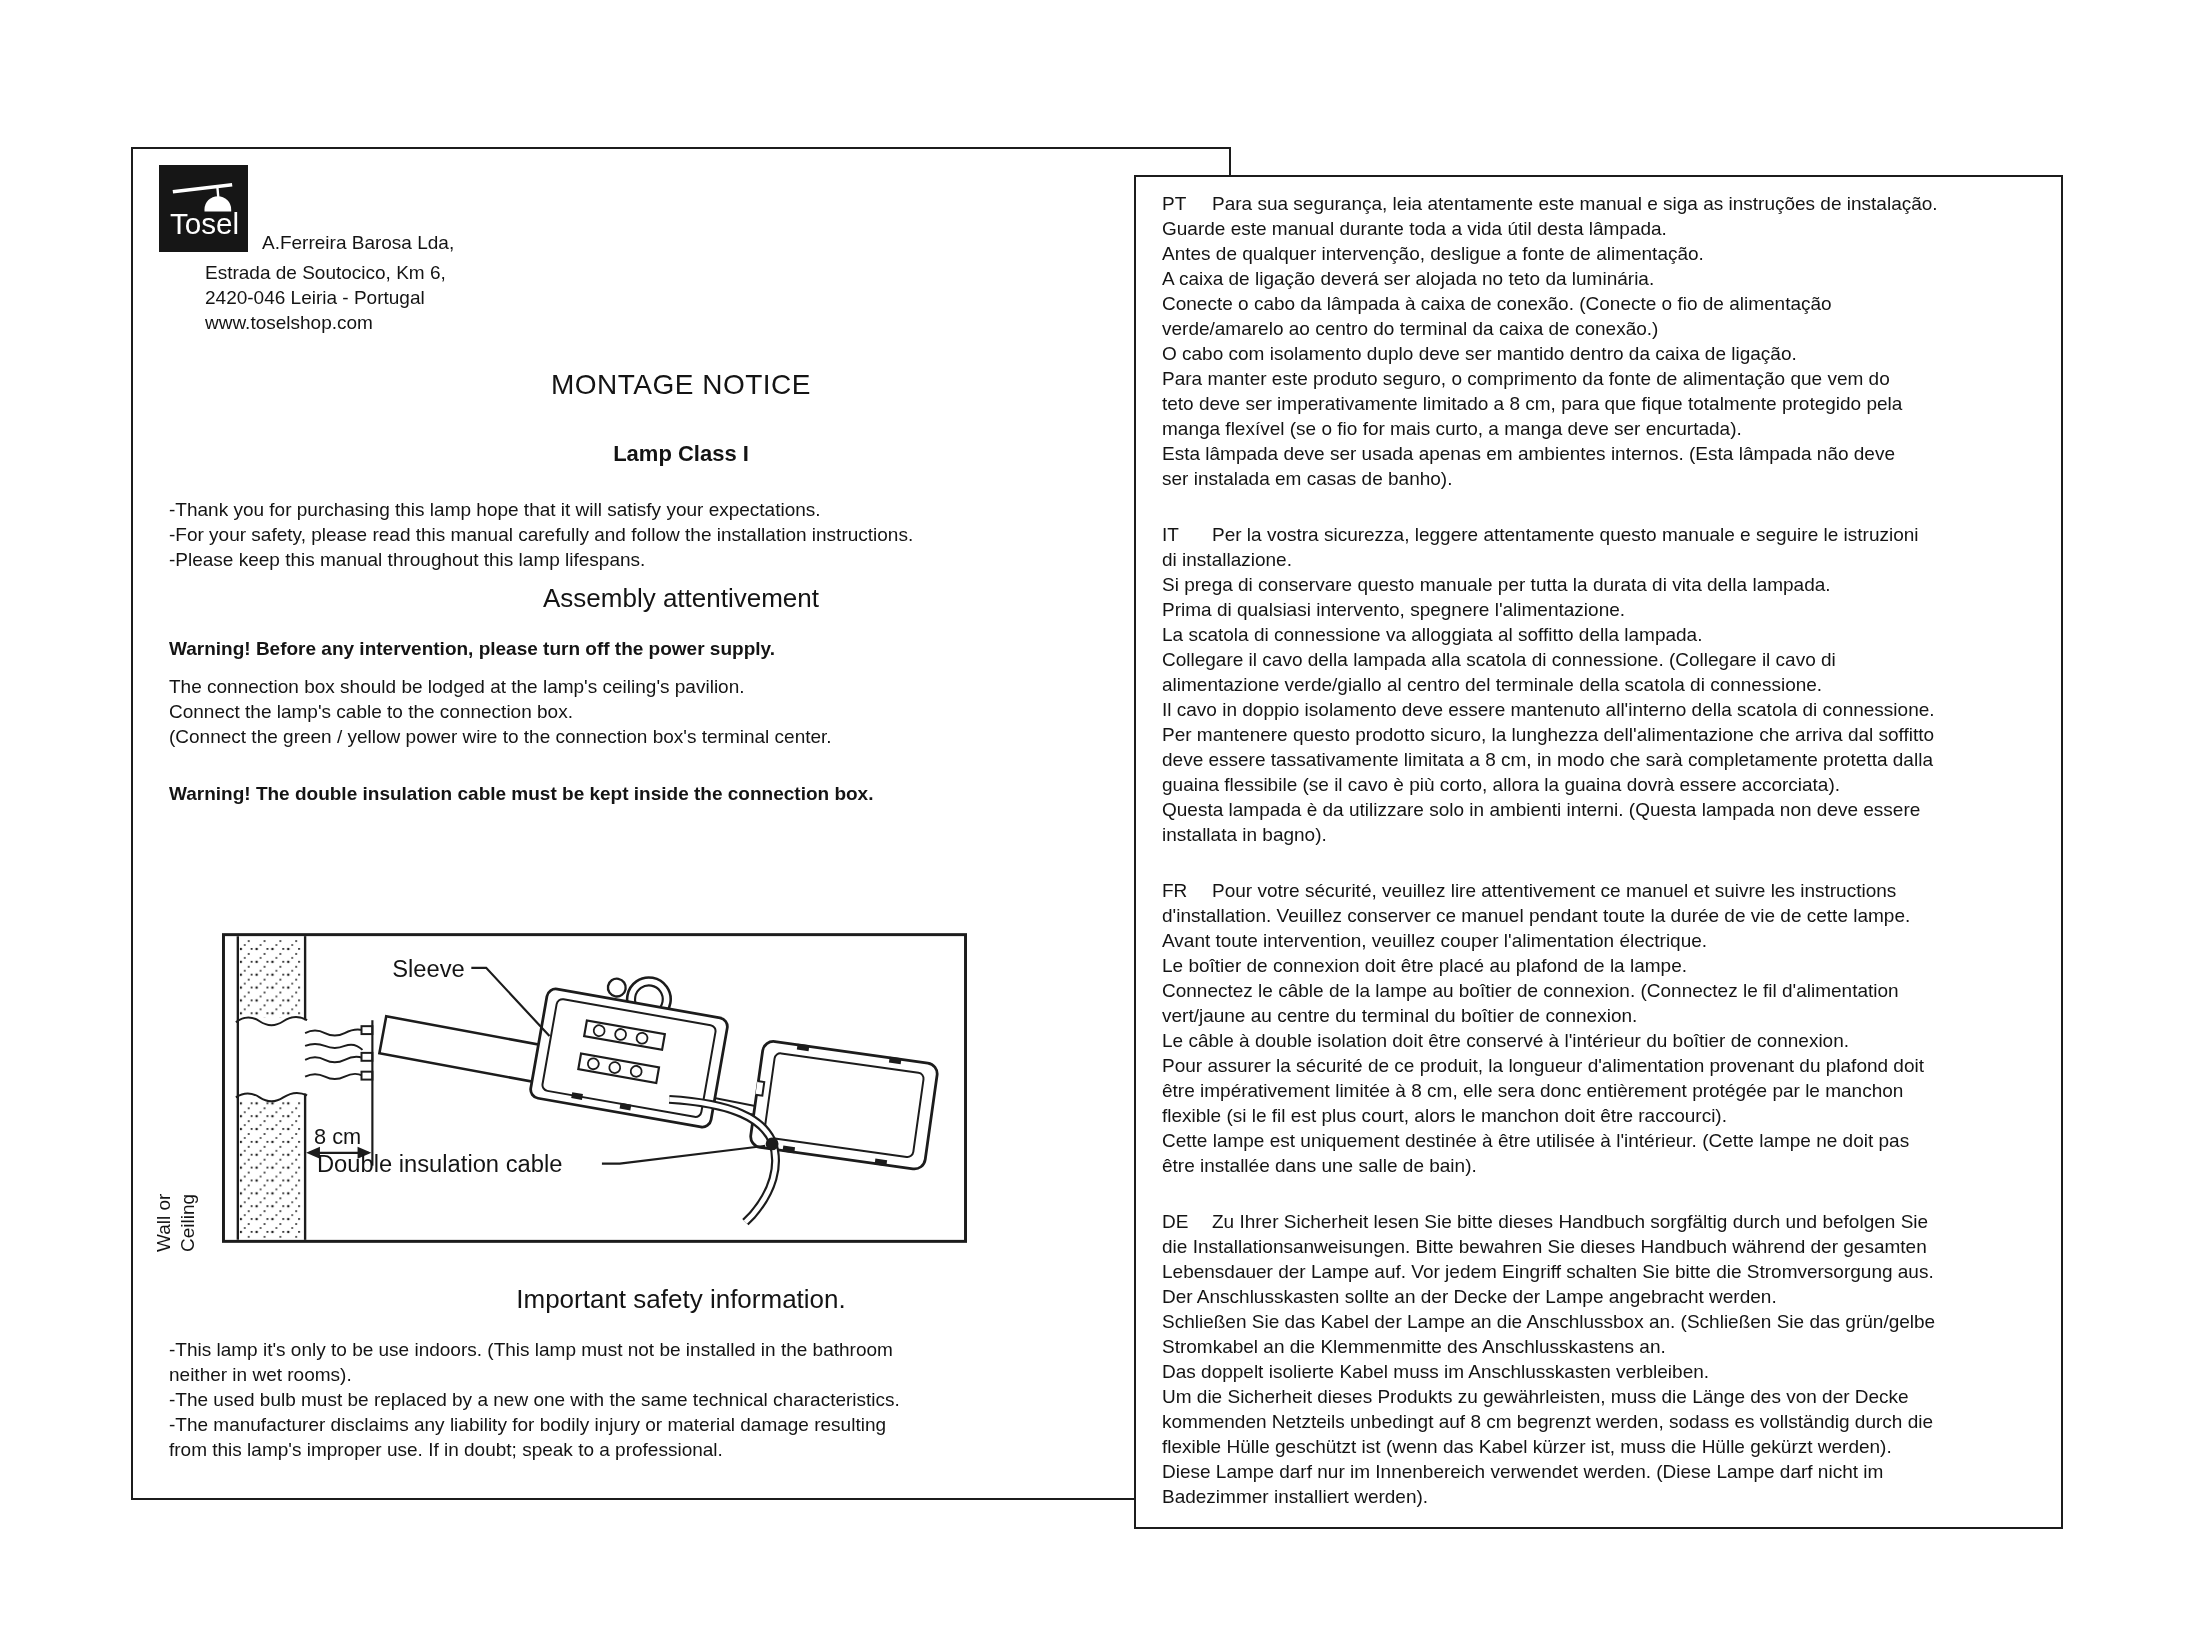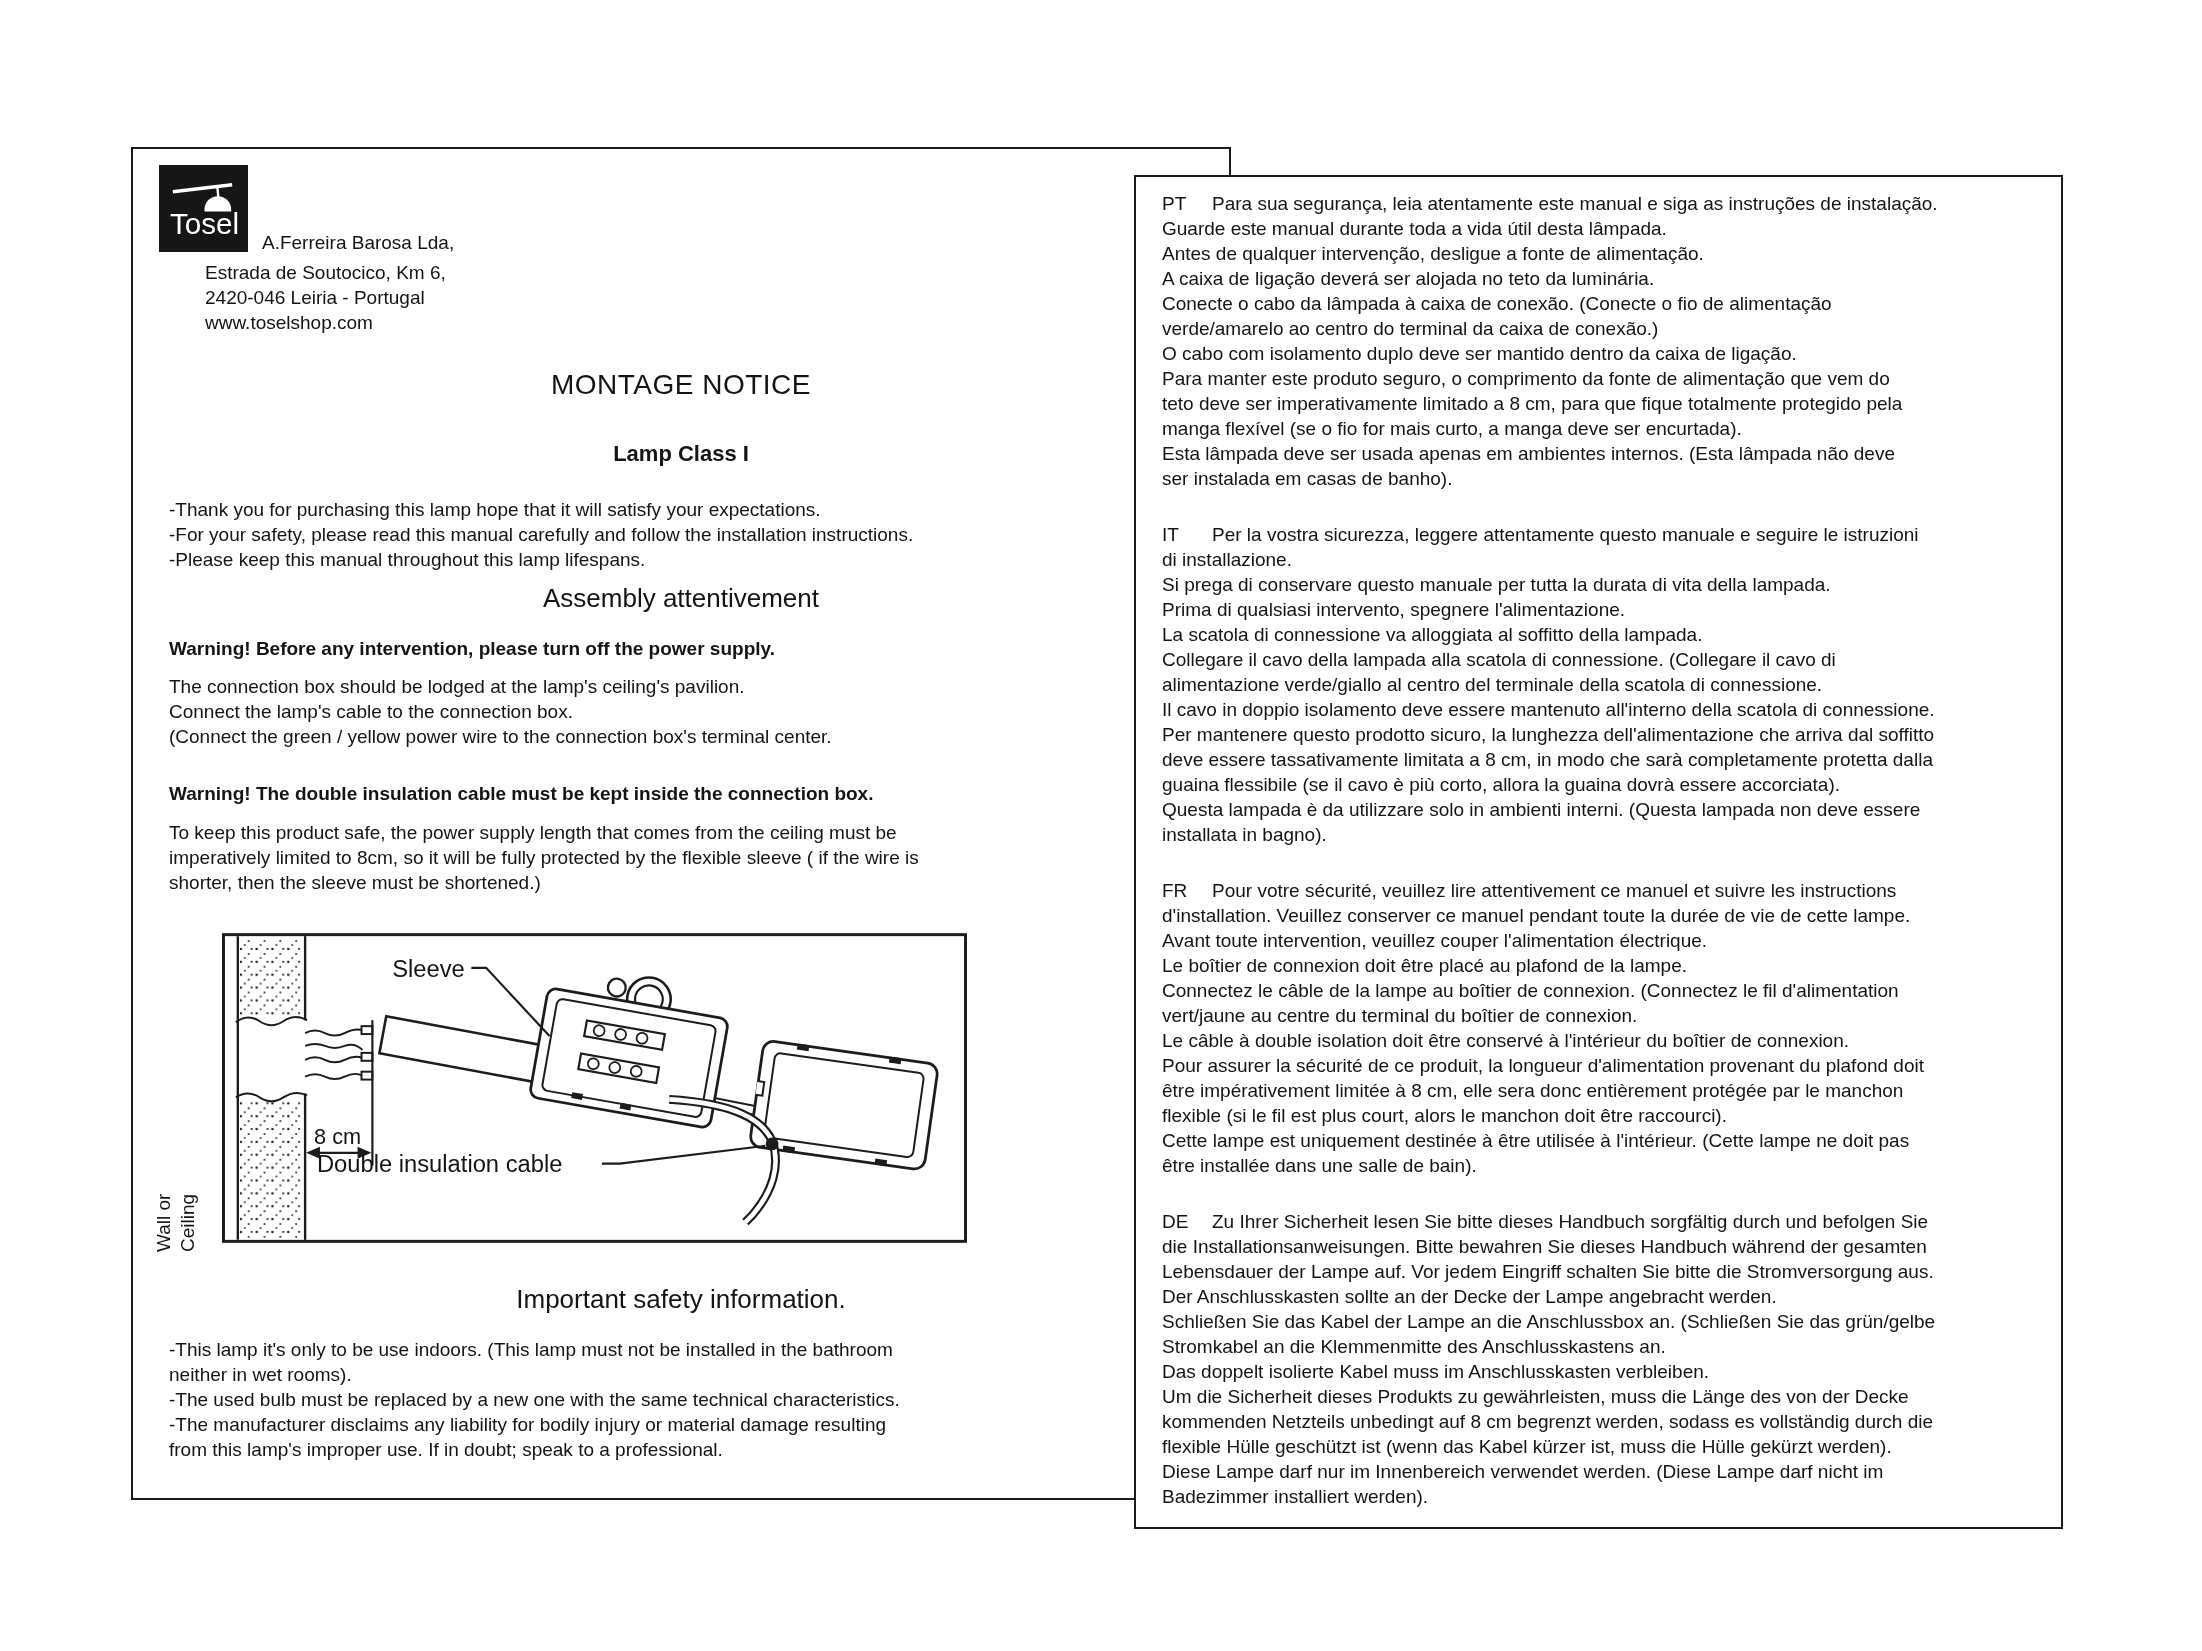--- a/index.html
+++ b/index.html
@@ -71,23 +71,20 @@
   <div class="abs center h2 assembly">Assembly attentivement</div>
 
   <div class="abs warning1 body-text bold">Warning! Before any intervention, please turn off the power supply.</div>
 
   <div class="abs connect body-text pre">The connection box should be lodged at the lamp's ceiling's pavilion.
 Connect the lamp's cable to the connection box.
 (Connect the green / yellow power wire to the connection box's terminal center.</div>
 
   <div class="abs warning2 body-text bold">Warning! The double insulation cable must be kept inside the connection box.</div>
 
-  <div class="abs safety-para body-text pre">To keep this product safe, the power supply length that comes from the ceiling must be
-imperatively limited to 8cm, so it will be fully protected by the flexible sleeve ( if the wire is
-shorter, then the sleeve must be shortened.)</div>
 
   <div class="abs diagram-wrap">
     <svg class="diagram-svg" width="745" height="310" viewBox="0 0 753 313">
       <defs>
         <pattern id="stip" width="16" height="13" patternUnits="userSpaceOnUse">
           <circle cx="3" cy="3" r="1.3" fill="#222"></circle>
           <circle cx="11" cy="8" r="1" fill="#222"></circle>
           <circle cx="7" cy="12" r=".9" fill="#222"></circle>
           <rect x="13" y="2" width="1.8" height="1.8" fill="#222"></rect>
         </pattern>

